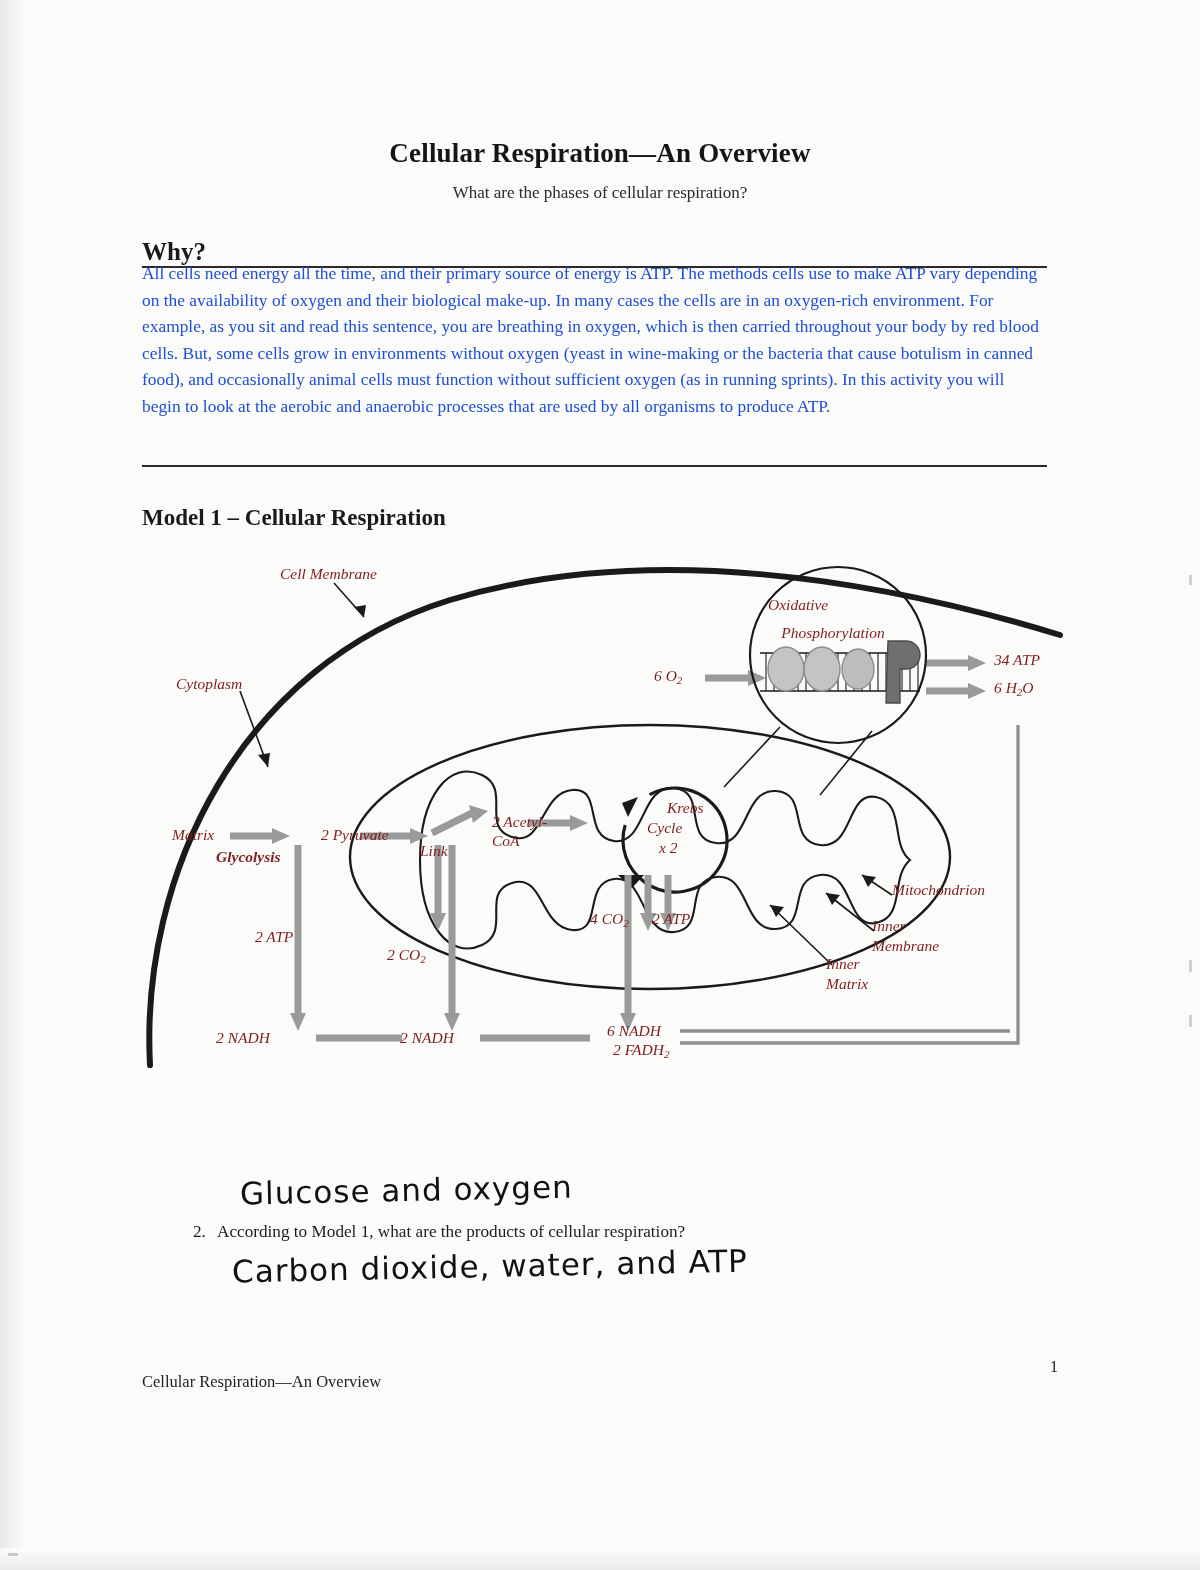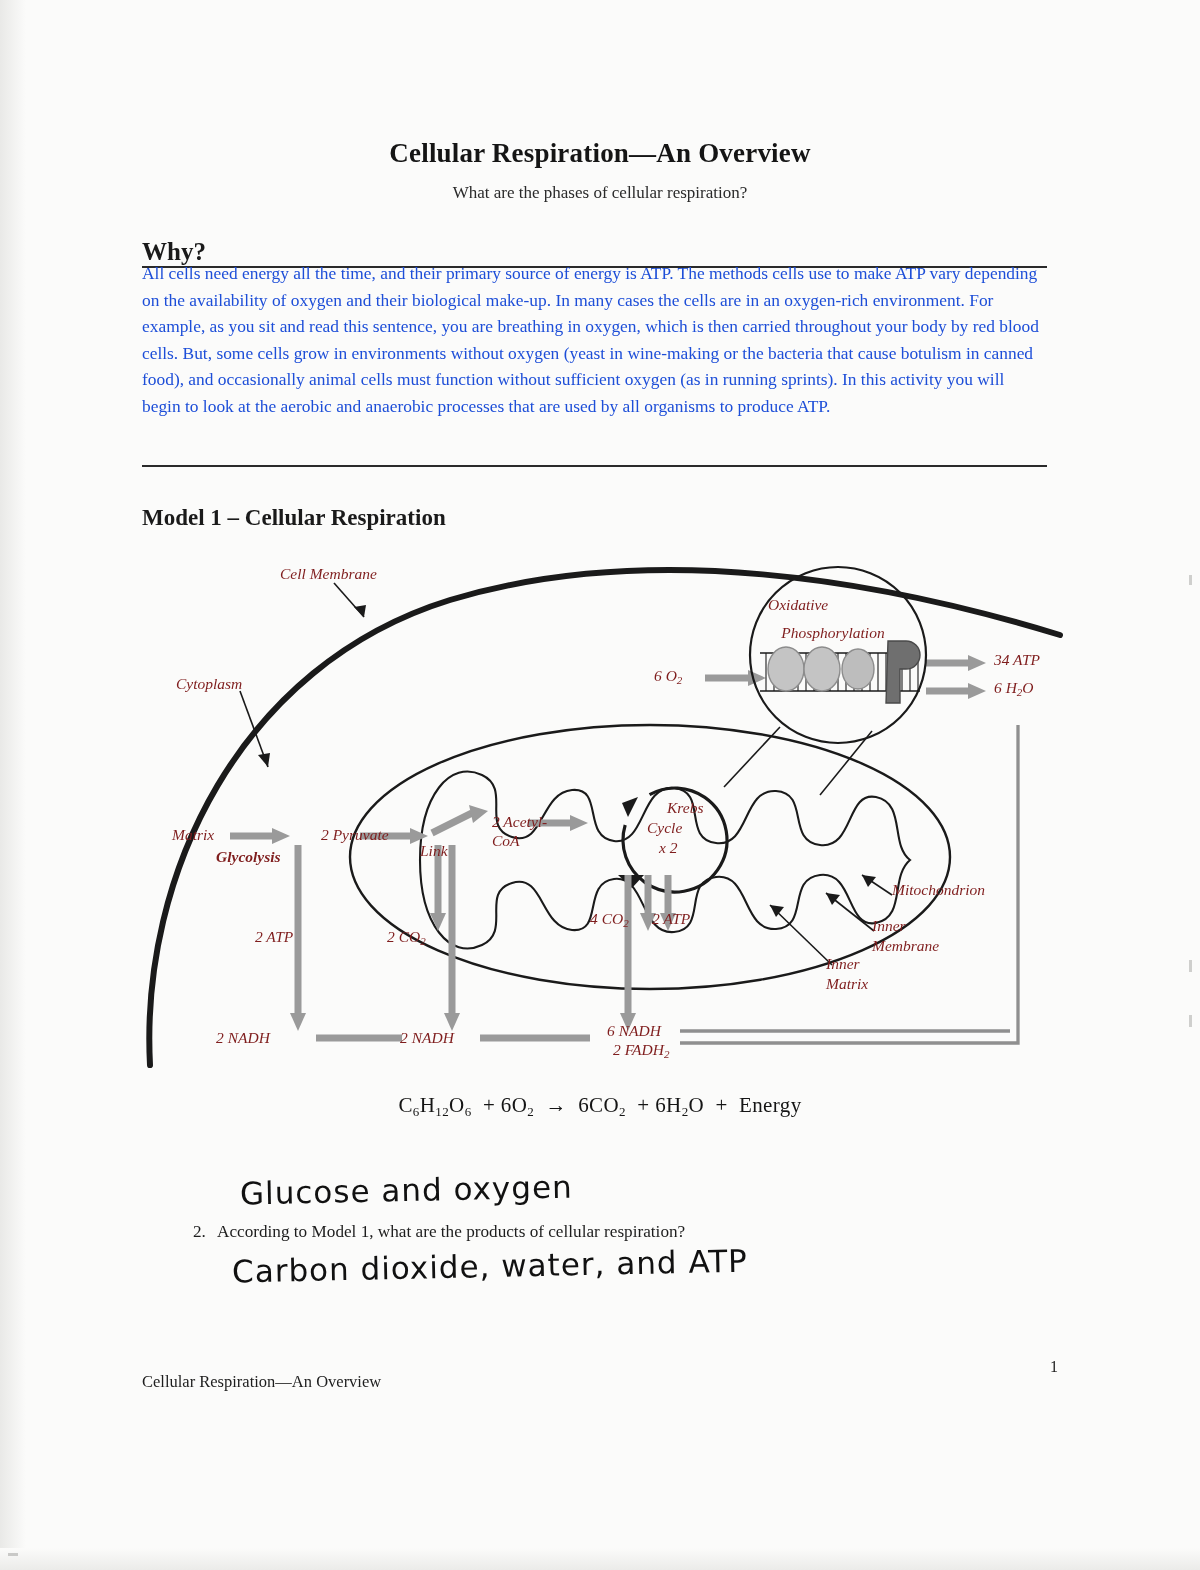--- a/index.html
+++ b/index.html
@@ -311,39 +311,36 @@
     <div class="dlabel" style="left:96px; top:303px; font-weight:bold;">Glycolysis</div>
     <div class="dlabel" style="left:300px; top:297px;">Link</div>
     <div class="dlabel" style="left:372px; top:268px;">2 Acetyl-</div>
     <div class="dlabel" style="left:372px; top:287px;">CoA</div>
 
     <div class="dlabel" style="left:527px; top:254px;padding-left:20px;">Krebs</div>
     <div class="dlabel" style="left:527px; top:274px;">Cycle</div>
     <div class="dlabel" style="left:539px; top:294px;">x 2</div>
 
     <div class="dlabel" style="left:135px; top:383px;">2 ATP</div>
-    <div class="dlabel" style="left:267px; top:383px;text-align:center;">2 CO<span class="sub">2</span></div>
+    <div class="dlabel" style="left:267px; top:401px;text-align:center;">2 CO<span class="sub">2</span></div>
     <div class="dlabel" style="left:470px; top:365px;">4 CO<span class="sub">2</span></div>
     <div class="dlabel" style="left:532px; top:365px;">2 ATP</div>
 
     <div class="dlabel" style="left:96px; top:484px;">2 NADH</div>
     <div class="dlabel" style="left:280px; top:484px;">2 NADH</div>
     <div class="dlabel" style="left:487px; top:477px;">6 NADH</div>
     <div class="dlabel" style="left:493px; top:496px;">2 FADH<span class="sub">2</span></div>
 
     <div class="dlabel" style="left:772px; top:336px;">Mitochondrion</div>
     <div class="dlabel" style="left:752px; top:372px;">Inner</div>
     <div class="dlabel" style="left:752px; top:392px;">Membrane</div>
     <div class="dlabel" style="left:706px; top:410px;">Inner</div>
     <div class="dlabel" style="left:706px; top:430px;">Matrix</div>
   </div>
 
-  <div class="equation">
-    C<span class="sb">6</span>H<span class="sb">12</span>O<span class="sb">6</span> &nbsp;+ 6O<span class="sb">2</span> &nbsp;→&nbsp; 6CO<span class="sb">2</span> &nbsp;+ 6H<span class="sb">2</span>O &nbsp;+ &nbsp;Energy
-  </div>
 
   <div class="answer a1">Glucose and oxygen</div>
 
   <div class="q q2">
     <span class="qnum">2.</span><span>According to Model 1, what are the products of cellular respiration?</span>
   </div>
   <div class="answer a2">Carbon dioxide, water, and ATP</div>
 
   <div class="footer">Cellular Respiration—An Overview</div>
   <div class="pagenum">1</div>

